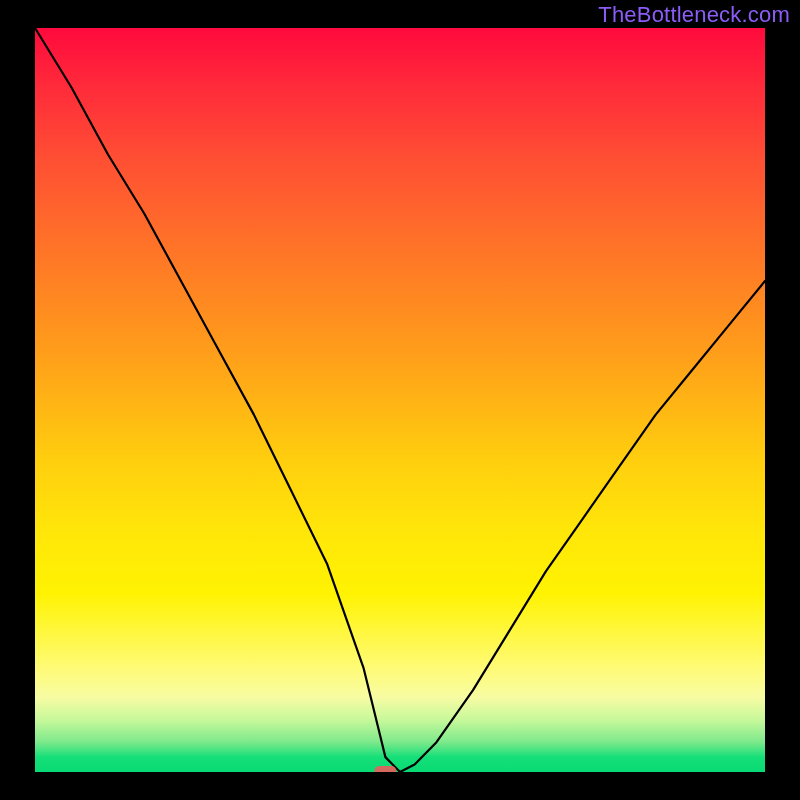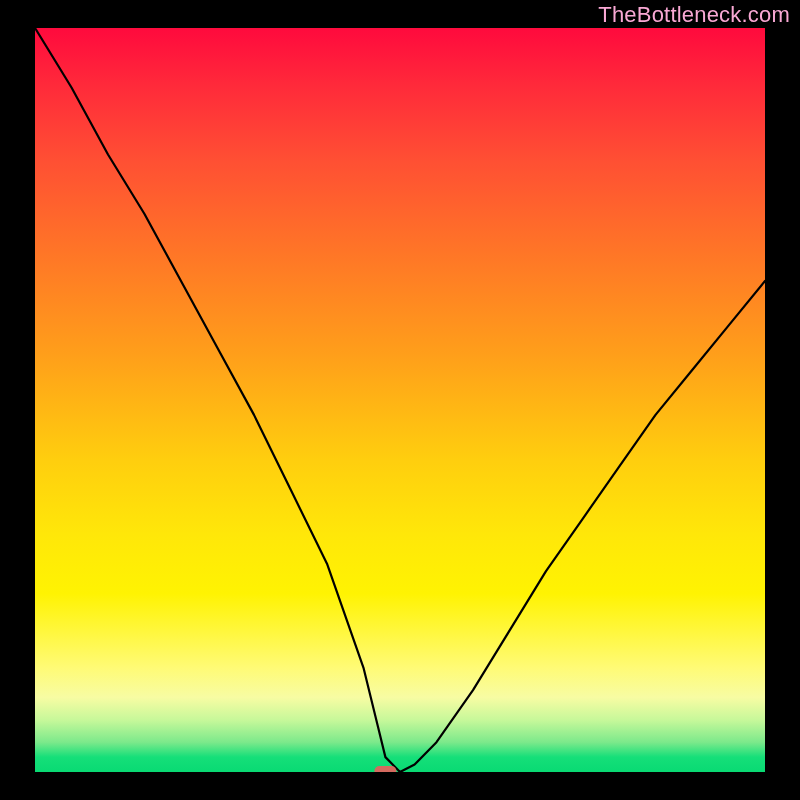--- a/index.html
+++ b/index.html
@@ -14,21 +14,21 @@
   .frame {
     position: relative;
     width: 800px;
     height: 800px;
     background: #000;
   }
   .watermark {
     position: absolute;
     top: 2px;
     right: 10px;
-    color: #f9a8d4;
+    color: #8b5cf6;
     font-size: 22px;
     font-weight: 500;
     letter-spacing: 0.2px;
     z-index: 5;
   }
   .plot {
     position: absolute;
     left: 35px;
     top: 28px;
     width: 730px;

